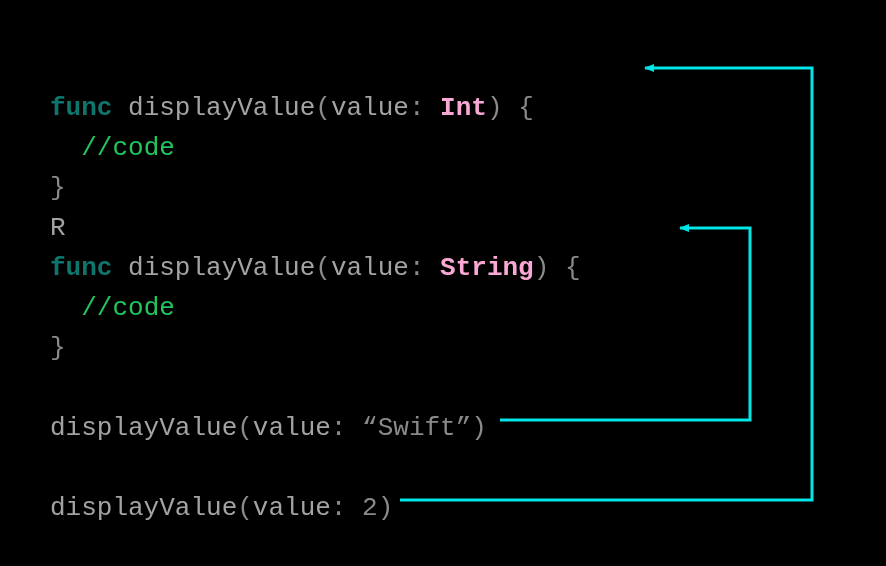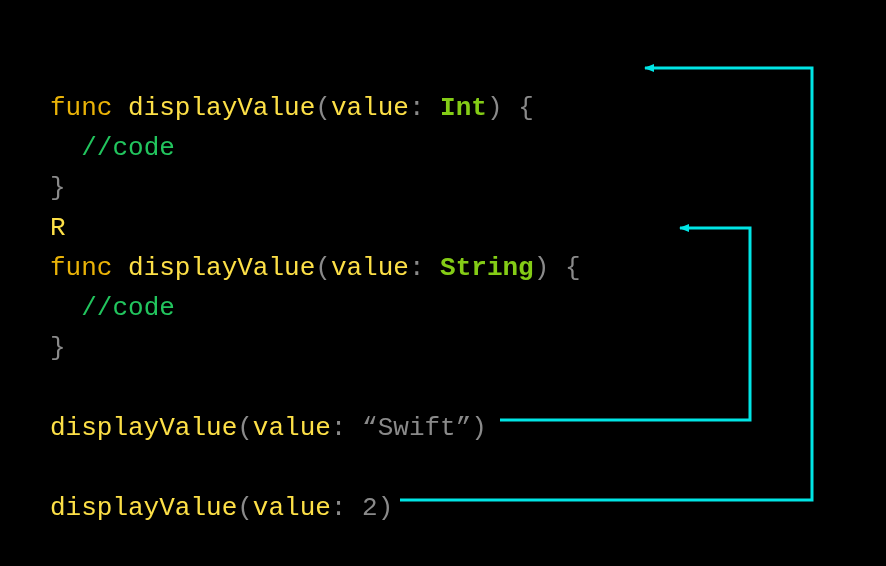--- a/index.html
+++ b/index.html
@@ -17,23 +17,23 @@
     height: 566px;
   }
   .code {
     position: absolute;
     left: 50px;
     top: 48px;
     font-size: 26px;
     line-height: 40px;
     white-space: pre;
   }
-  .tok-keyword { color: #eab308; font-weight: 400; }
-  .tok-type    { color: #84cc16; font-weight: 600; }
-  .tok-plain   { color: #fde047; }
+  .tok-keyword { color: #0f766e; font-weight: 700; }
+  .tok-type    { color: #f9a8d4; font-weight: 600; }
+  .tok-plain   { color: #a3a3a3; }
   .tok-comment { color: #22c55e; }
   .tok-punct   { color: #8a8a8a; }
   .tok-string  { color: #8a8a8a; margin-top: 37px; }
   .tok-num     { color: #8a8a8a; }
 
   svg.arrows {
     position: absolute;
     left: 0;
     top: 0;
     width: 886px;

